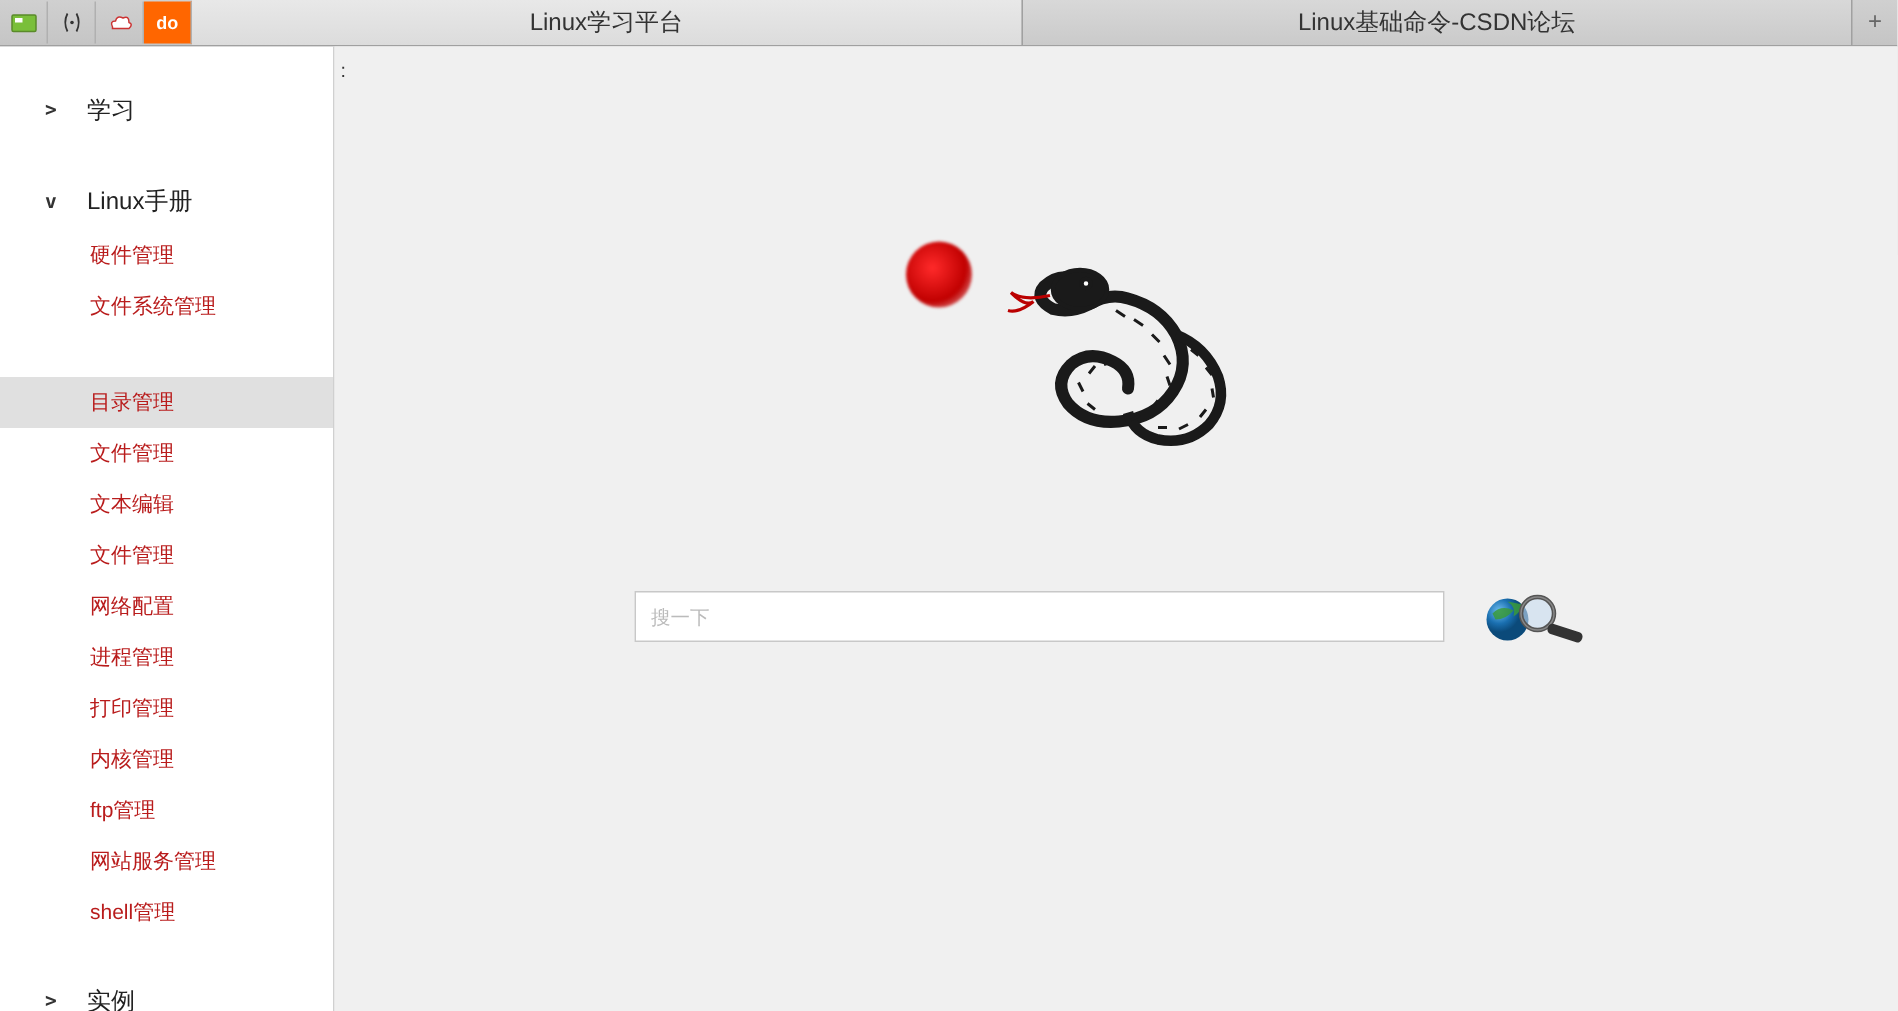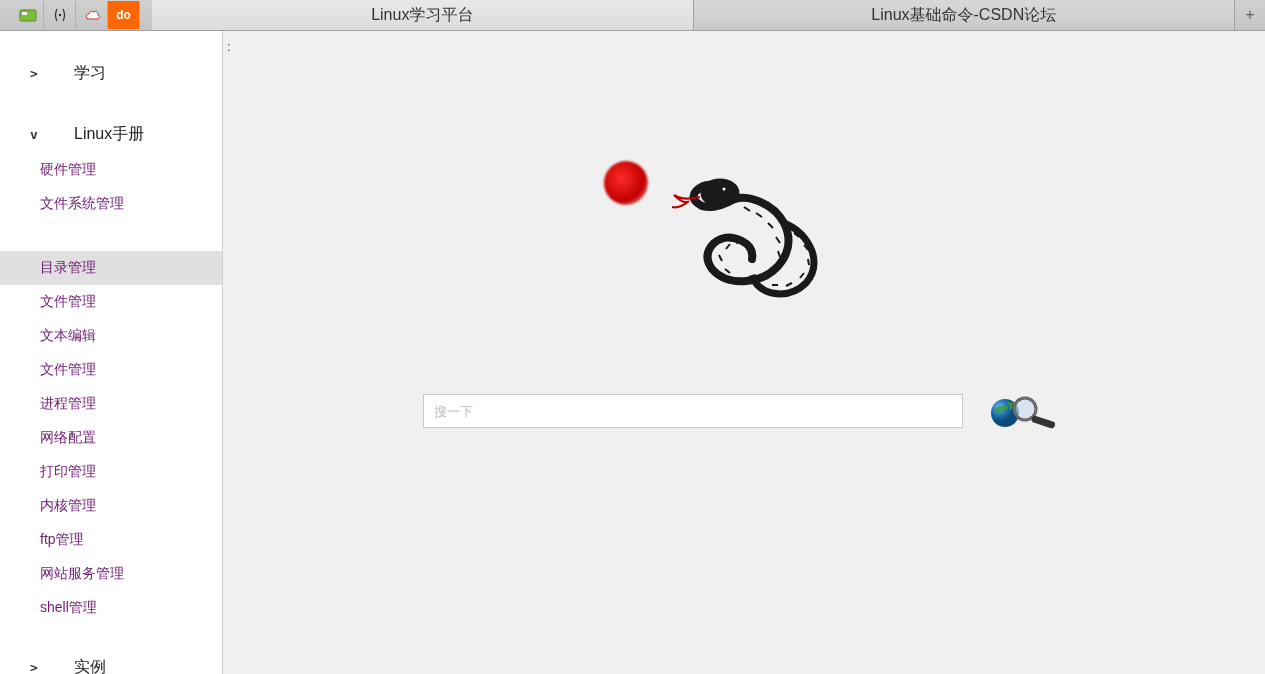--- a/index.html
+++ b/index.html
@@ -13,21 +13,21 @@
 .tabbar {
   height: 31px;
   background: linear-gradient(#d0d0d0, #c5c5c5);
   border-bottom: 1px solid #a0a0a0;
   display: flex;
   align-items: stretch;
 }
 .tabbar-icons {
   display: flex;
   align-items: center;
-  padding: 0 12px;
+  padding: 0 0;
   gap: 0;
 }
 .tabbar-icon {
   width: 32px;
   height: 28px;
   display: flex;
   align-items: center;
   justify-content: center;
   font-size: 14px;
   border-right: 1px solid #b0b0b0;
@@ -85,27 +85,27 @@
 }
 .nav-chevron {
   position: absolute;
   left: 30px;
   font-family: monospace;
   font-size: 13px;
   color: #333;
   font-weight: bold;
 }
 .nav-header-text {
-  margin-left: 44px;
+  margin-left: 28px;
 }
 .nav-items { }
 .nav-item {
-  padding: 8px 12px 8px 40px;
+  padding: 8px 12px 8px 60px;
   font-size: 14px;
-  color: #701a75;
+  color: #b91c1c;
   cursor: pointer;
 }
 .nav-item.selected {
   background: #e0e0e0;
   margin-top: 30px;
 }
 .content {
   flex: 1;
   background: #f0f0f0;
   position: relative;
@@ -217,22 +217,22 @@
           <span class="nav-chevron">v</span>
           <span class="nav-header-text">Linux手册</span>
         </div>
         <div class="nav-items">
           <div class="nav-item">硬件管理</div>
           <div class="nav-item">文件系统管理</div>
           <div class="nav-item selected">目录管理</div>
           <div class="nav-item">文件管理</div>
           <div class="nav-item">文本编辑</div>
           <div class="nav-item">文件管理</div>
+          <div class="nav-item">网络配置</div>
           <div class="nav-item">进程管理</div>
-          <div class="nav-item">网络配置</div>
           <div class="nav-item">打印管理</div>
           <div class="nav-item">内核管理</div>
           <div class="nav-item">ftp管理</div>
           <div class="nav-item">网站服务管理</div>
           <div class="nav-item">shell管理</div>
         </div>
       </div>
       <div class="nav-section">
         <div class="nav-header">
           <span class="nav-chevron">&gt;</span>

